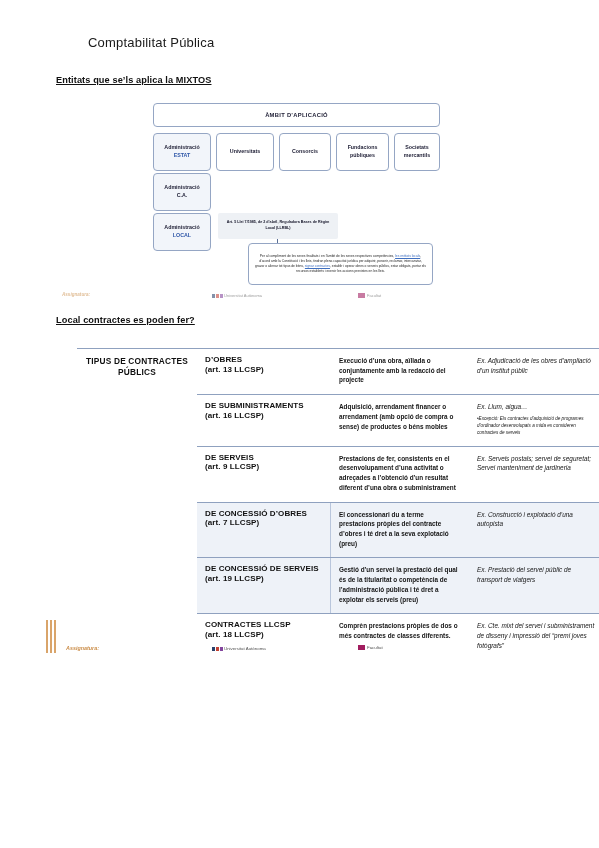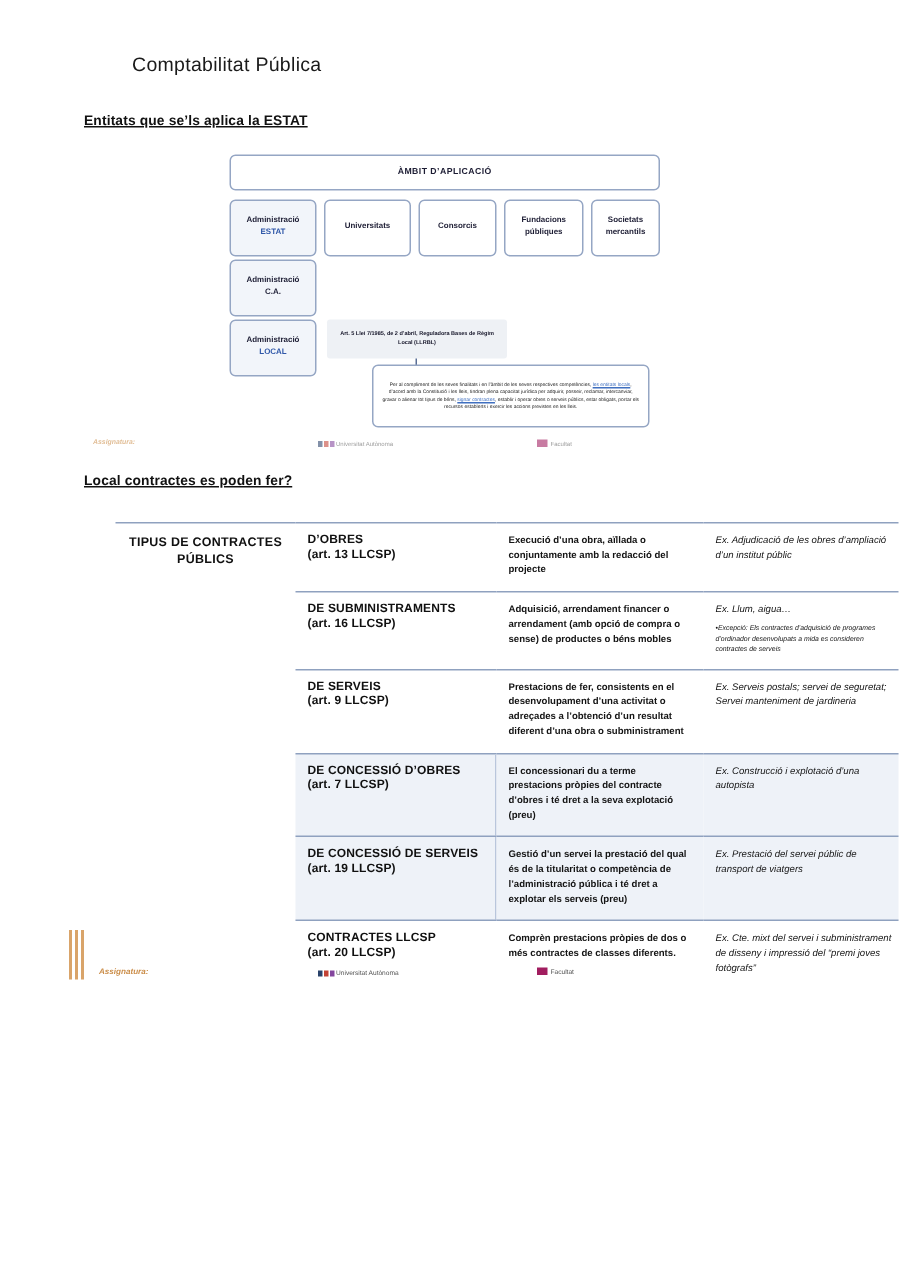--- a/index.html
+++ b/index.html
@@ -265,21 +265,21 @@
   .wm-bars i:nth-child(2){ left: 4px; }
   .wm-bars i:nth-child(3){ left: 8px; }
 </style>
 </head>
 <body>
 
 <div class="page">
 
   <div class="doc-title">Comptabilitat Pública</div>
 
-  <div class="section-head" id="sec1">Entitats que se’ls aplica la ESTAT</div>
+  <div class="section-head" id="sec1">Entitats que se’ls aplica la MIXTOS</div>
 
   <div class="diagram">
 
     <div class="dbox white" id="d-ambit">ÀMBIT D’APLICACIÓ</div>
 
     <div class="dbox" id="d-estat">
       <span>
         <span>Administració</span><br>
         <span class="accent">ESTAT</span>
       </span>
@@ -433,21 +433,21 @@
           <div class="ex-cell">
             <span>Ex. Prestació del servei públic de transport de viatgers</span>
           </div>
         </td>
       </tr>
 
       <tr>
         <td class="col-type">
           <div class="type-cell">
             <span>CONTRACTES LLCSP</span>
-            <span class="art">(art. 20 LLCSP)</span>
+            <span class="art">(art. 18 LLCSP)</span>
           </div>
         </td>
         <td class="col-def">
           <div class="def-cell">Comprèn prestacions pròpies de dos o més contractes de classes diferents.</div>
         </td>
         <td class="col-ex">
           <div class="ex-cell">
             <span>Ex. Cte. mixt del servei i subministrament de disseny i impressió del “premi joves fotògrafs”</span>
           </div>
         </td>

